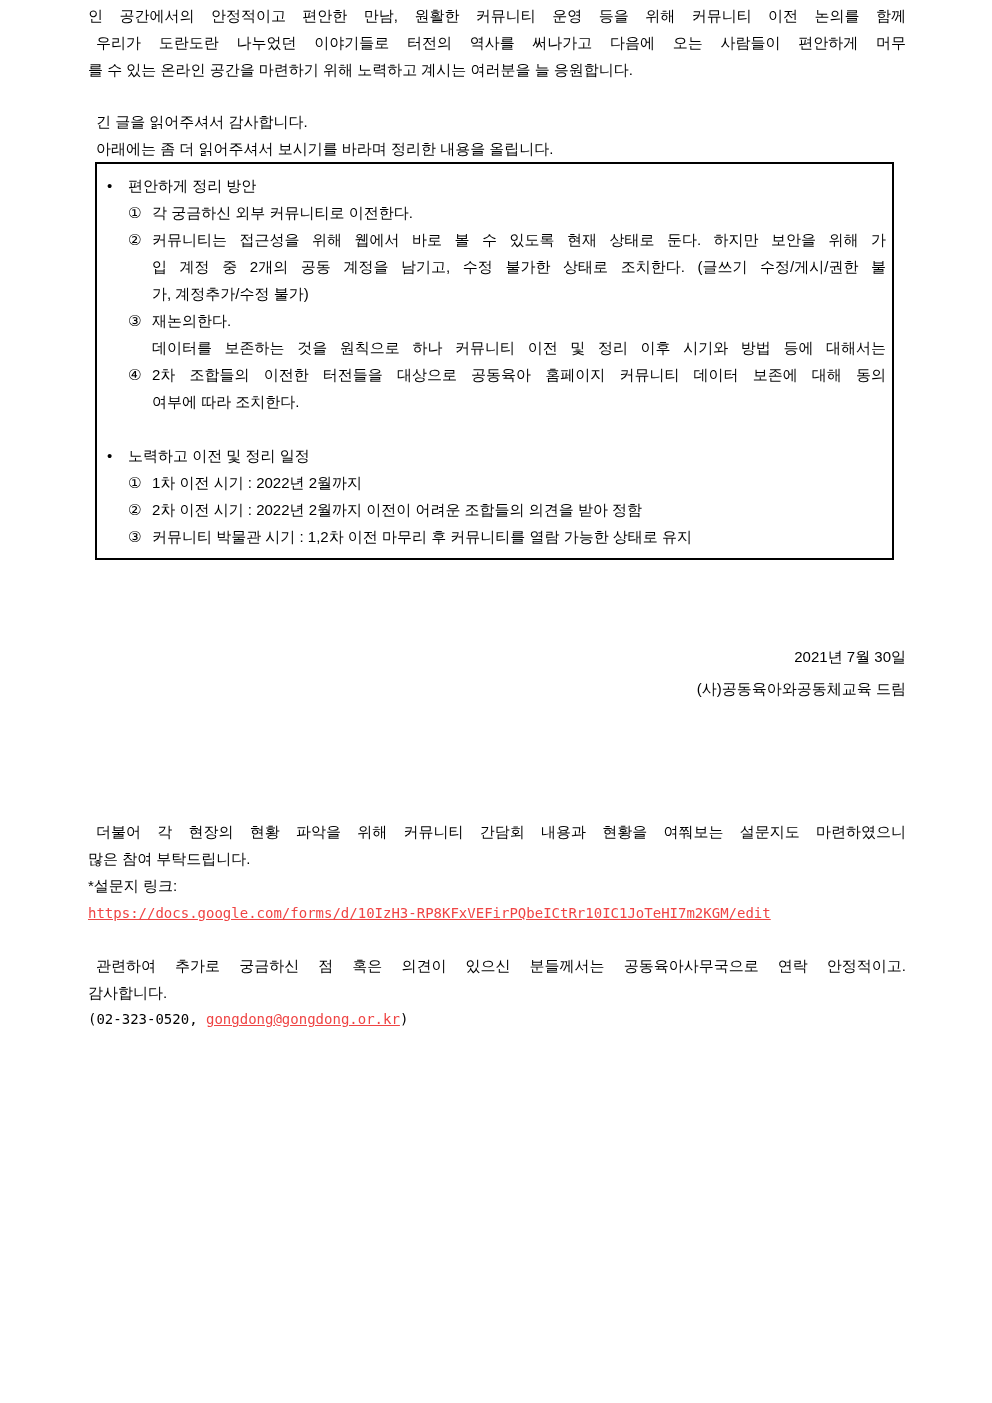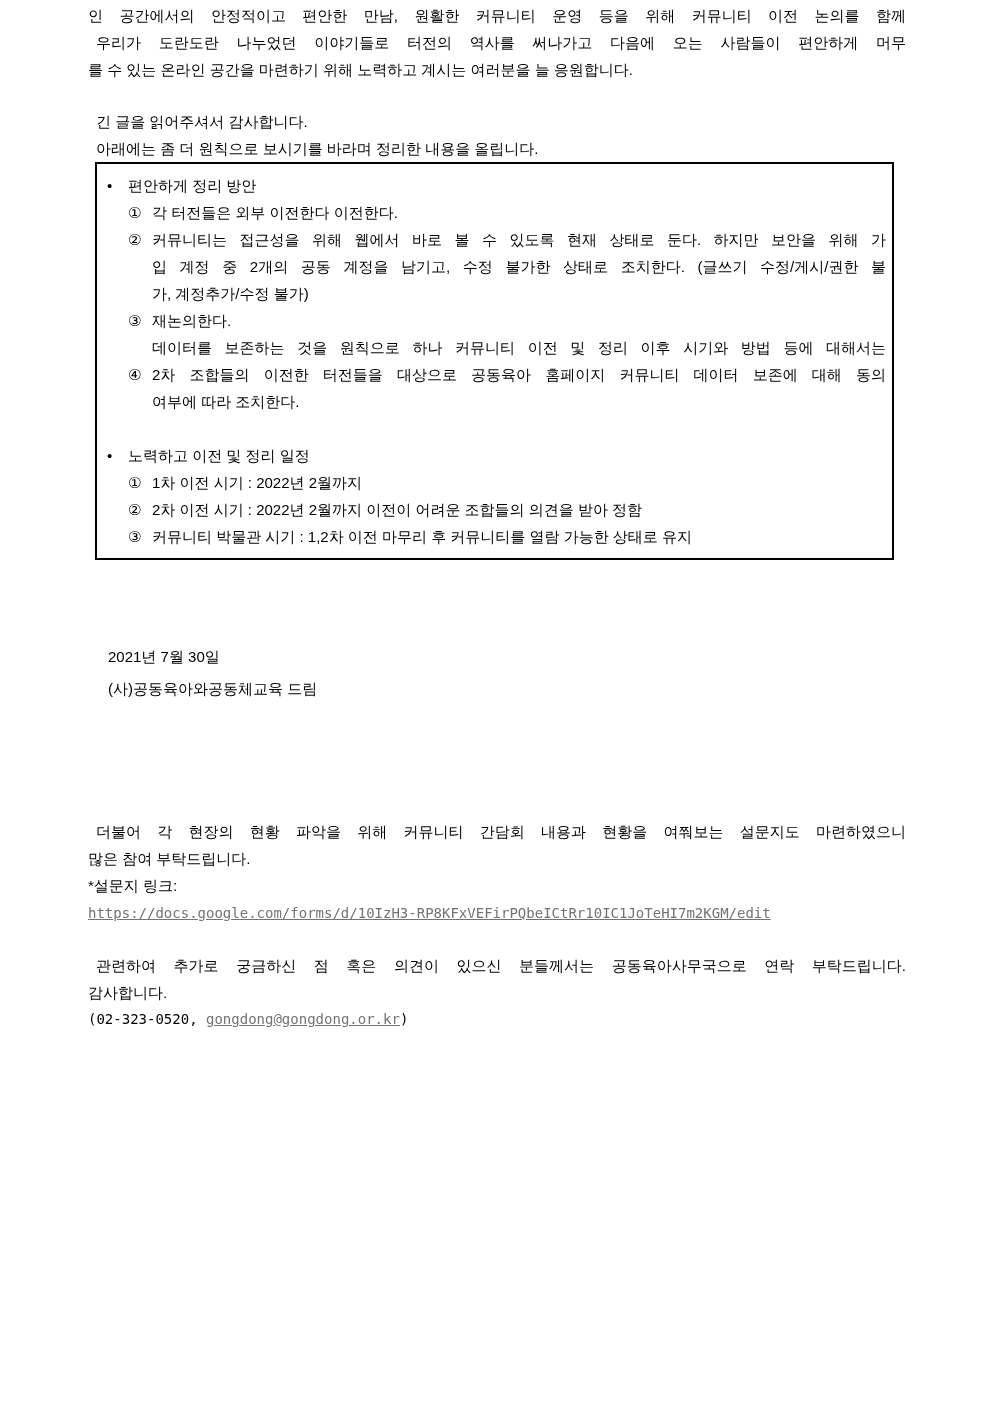--- a/index.html
+++ b/index.html
@@ -35,57 +35,57 @@
     border: 2px solid #000000;
     padding: 8px 6px 8px 10px;
   }
   .bullet-row { display: flex; }
   .bullet-row .bullet { flex: 0 0 21px; }
   .item { display: flex; margin-left: 21px; }
   .item .num { flex: 0 0 24px; }
   .item .body { flex: 1 1 auto; min-width: 0; }
 
   .sig {
-    text-align: left;
+    text-align: right;
     line-height: 32px;
     padding-left: 20px;
   }
 
-  a.link { color: #737373; text-decoration: underline; cursor: pointer; }
+  a.link { color: #ef4444; text-decoration: underline; cursor: pointer; }
   .mono { font-family: "DejaVu Sans Mono", "Liberation Mono", monospace; font-size: 14px; }
 </style>
 </head>
 <body>
 
 <div class="doc">
 
   <div class="para">
     <div class="line jl">인 공간에서의 안정적이고 편안한 만남, 원활한 커뮤니티 운영 등을 위해 커뮤니티 이전 논의를 함께</div>
     <div class="line jl ind"> 우리가 도란도란 나누었던 이야기들로 터전의 역사를 써나가고 다음에 오는 사람들이 편안하게 머무</div>
     <div class="line">를 수 있는 온라인 공간을 마련하기 위해 노력하고 계시는 여러분을 늘 응원합니다.</div>
   </div>
 
   <div class="spacer-a"></div>
 
   <div class="para">
     <div class="line ind"> 긴 글을 읽어주셔서 감사합니다.</div>
-    <div class="line ind"> 아래에는 좀 더 원칙으로 보시기를 바라며 정리한 내용을 올립니다.</div>
+    <div class="line ind"> 아래에는 좀 더 읽어주셔서 보시기를 바라며 정리한 내용을 올립니다.</div>
   </div>
 
   <div class="box">
 
     <div class="bullet-row">
       <span class="bullet">•</span>
       <span>편안하게 정리 방안</span>
     </div>
 
     <div class="item">
       <span class="num">①</span>
       <div class="body">
-        <div class="line">각 터전들은 외부 이전한다 이전한다.</div>
+        <div class="line">각 궁금하신 외부 커뮤니티로 이전한다.</div>
       </div>
     </div>
 
     <div class="item">
       <span class="num">②</span>
       <div class="body">
         <div class="line jl">커뮤니티는 접근성을 위해 웹에서 바로 볼 수 있도록 현재 상태로 둔다. 하지만 보안을 위해 가</div>
         <div class="line jl">입 계정 중 2개의 공동 계정을 남기고, 수정 불가한 상태로 조치한다. (글쓰기 수정/게시/권한 불</div>
         <div class="line">가, 계정추가/수정 불가)</div>
       </div>
@@ -151,20 +151,20 @@
     <div class="line">많은 참여 부탁드립니다.</div>
     <div class="line">*설문지 링크:</div>
     <div class="line">
       <a class="link mono">https://docs.google.com/forms/d/10IzH3-RP8KFxVEFirPQbeICtRr10IC1JoTeHI7m2KGM/edit</a>
     </div>
   </div>
 
   <div class="spacer-d"></div>
 
   <div class="para">
-    <div class="line jl ind"> 관련하여 추가로 궁금하신 점 혹은 의견이 있으신 분들께서는 공동육아사무국으로 연락 부탁드립니다.</div>
+    <div class="line jl ind"> 관련하여 추가로 궁금하신 점 혹은 의견이 있으신 분들께서는 공동육아사무국으로 연락 안정적이고.</div>
     <div class="line">감사합니다.</div>
     <div class="line mono">
       <span>(02-323-0520, </span><a class="link">gongdong@gongdong.or.kr</a><span>)</span>
     </div>
   </div>
 
 </div>
 
 </body></html>

